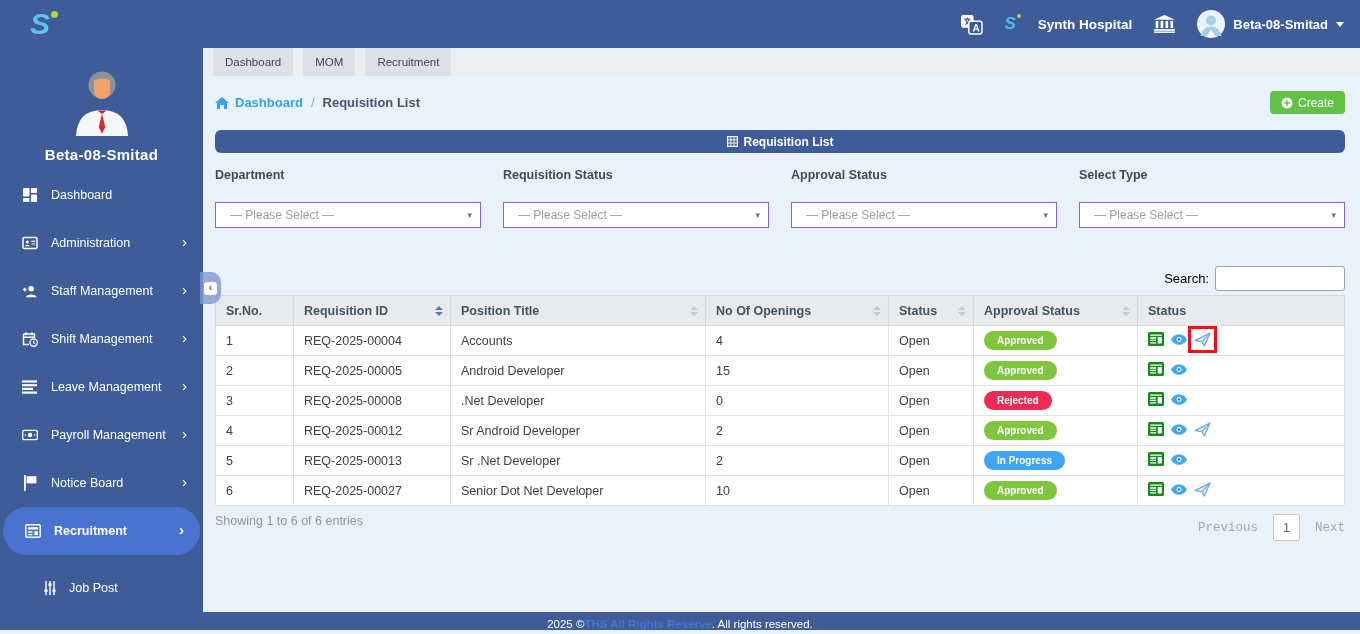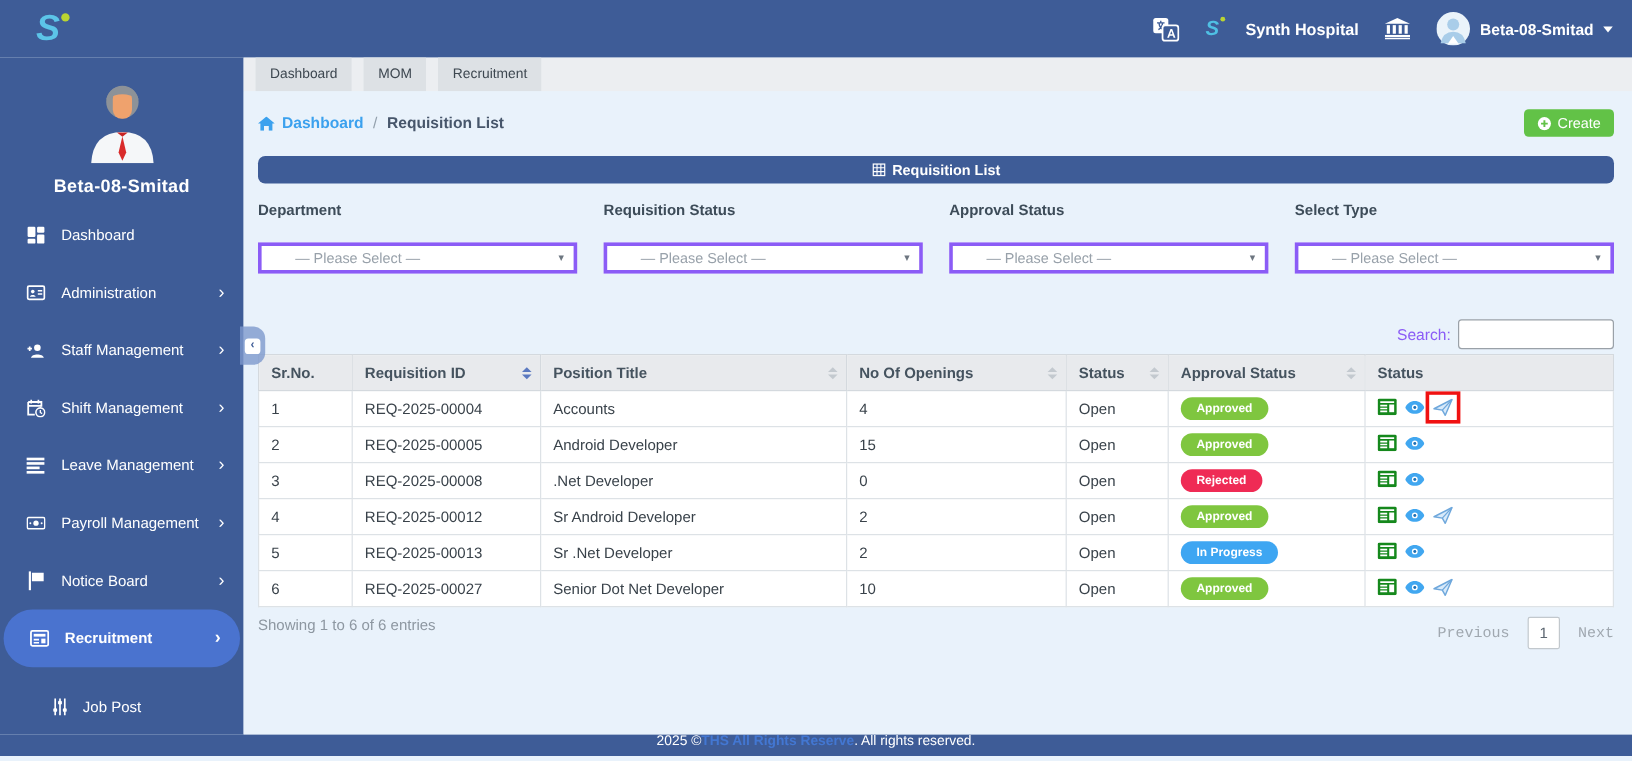--- a/index.html
+++ b/index.html
@@ -57,29 +57,29 @@
   .crumb-current { color:#47566b; font-weight:bold; font-size:13px; }
   .create-btn { margin-left:auto; background:#62c247; color:#fff; font-size:12px;
     border:none; border-radius:4px; height:23px; padding:0 11px; display:flex;
     align-items:center; gap:5px; cursor:pointer; font-family:inherit; }
   .panel-bar { margin-top:16px; height:23px; background:#3e5c97; border-radius:6px;
     color:#fff; display:flex; align-items:center; justify-content:center; gap:6px;
     font-size:12px; font-weight:bold; }
   
   .filters { display:grid; grid-template-columns:repeat(4,1fr); column-gap:22px; margin-top:15px; }
   .filter-label { font-size:12.5px; font-weight:bold; color:#3d4c59; margin-bottom:20px; }
-  .select { position:relative; height:26px; background:#fff; border:3px solid #8b5cf6;
-    display:flex; align-items:center; padding:0 22px 0 28px; font-size:12px;
+  .select { position:relative; height:26px; background:#fff; border:1px solid #8b5cf6;
+    display:flex; align-items:center; padding:0 22px 0 14px; font-size:12px;
     color:#98a1aa; cursor:pointer; }
   .select::after { content:"▾"; position:absolute; right:8px; top:50%;
     transform:translateY(-52%); font-size:9px; color:#6d7680; }
   
   .search-row { display:flex; justify-content:flex-end; align-items:center;
     margin-top:38px; gap:6px; }
-  .search-label { font-size:13px; color:#8b5cf6; }
+  .search-label { font-size:13px; color:#000000; }
   .search-input { width:130px; height:25px; border:1px solid #9aa1a8; border-radius:3px;
     background:#fff; outline:none; padding:0 6px; font-family:inherit; }
   
   table { width:100%; border-collapse:collapse; margin-top:4px; table-layout:fixed; background:#fff; }
   th { background:#e8eaed; font-size:12.5px; color:#45535f; text-align:left;
     font-weight:bold; height:30px; padding:0 22px 0 10px; border:1px solid #d4d9de;
     position:relative; white-space:nowrap; overflow:hidden; }
   td { font-size:12.5px; color:#39424a; height:30px; padding:0 10px;
     border:1px solid #dde2e6; white-space:nowrap; overflow:hidden; }
   .sort { position:absolute; right:7px; top:50%; transform:translateY(-50%);
@@ -100,21 +100,21 @@
   .summary-row { display:flex; align-items:flex-start; margin-top:8px; height:28px; }
   .summary { font-size:12.5px; color:#8d97a1; }
   .pagination { margin-left:auto; display:flex; align-items:center; gap:15px;
     font-size:12.5px; color:#a0a8b0; }
   .page-btn { cursor:pointer;font-family:Liberation Mono, monospace; }
   .page-box { width:27px; height:27px; border:1px solid #c2c8cd; background:#fff;
     display:flex; align-items:center; justify-content:center; color:#5c6670;
     border-radius:2px; cursor:pointer; }
   
   .footer { height:18px; background:#3e5c97; color:#fff; font-size:11.5px;
-    display:flex; align-items:flex-start; justify-content:center; }
+    display:flex; align-items:flex-end; justify-content:center; }
   .footer-link { color:#4377d2; font-weight:bold; cursor:pointer; }
   
   .collapse-tab { position:absolute; left:200px; top:272px; width:21px; height:32px;
     background:rgba(125,152,205,.8); border-radius:0 10px 10px 0; display:flex;
     align-items:center; z-index:5; cursor:pointer; }
   .collapse-btn { width:13px; height:13px; background:#fff; border-radius:3px;
     margin-left:4px; display:flex; align-items:center; justify-content:center;
     color:#3e5c97; font-size:10px; font-weight:bold; }
   .collapse-btn::after { content:"‹"; line-height:10px; }
 </style>

